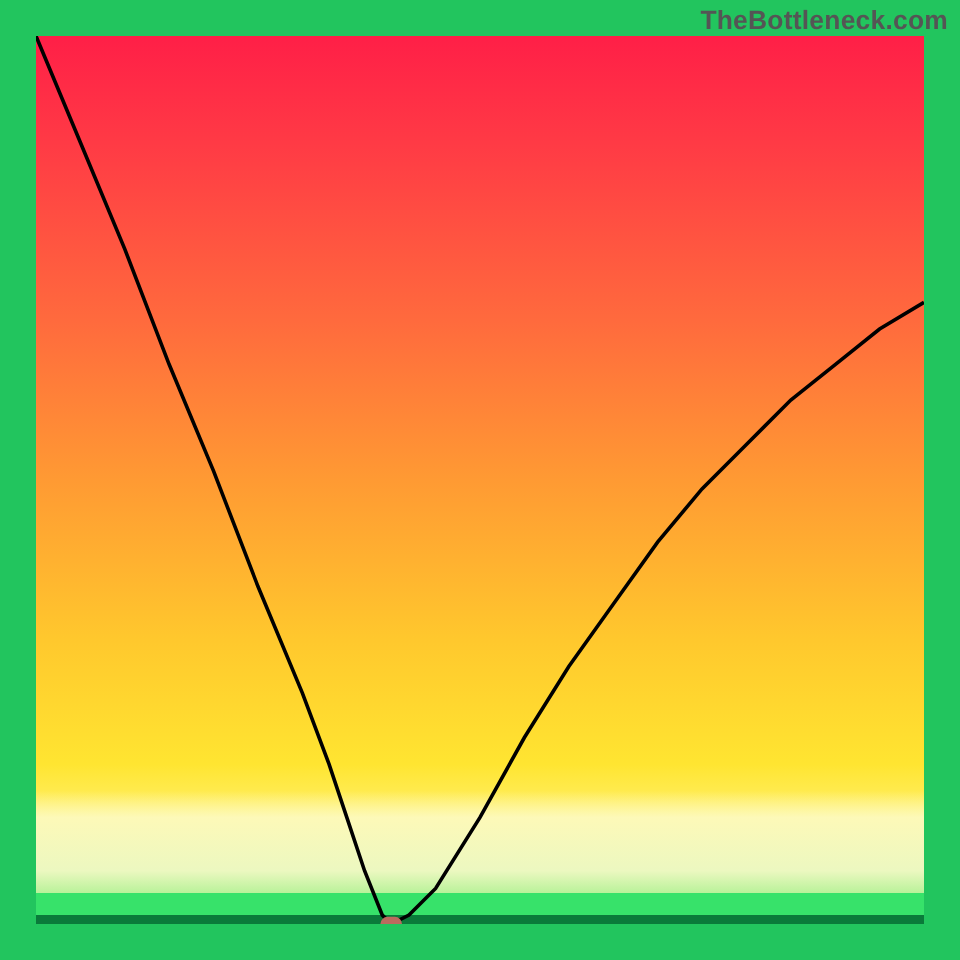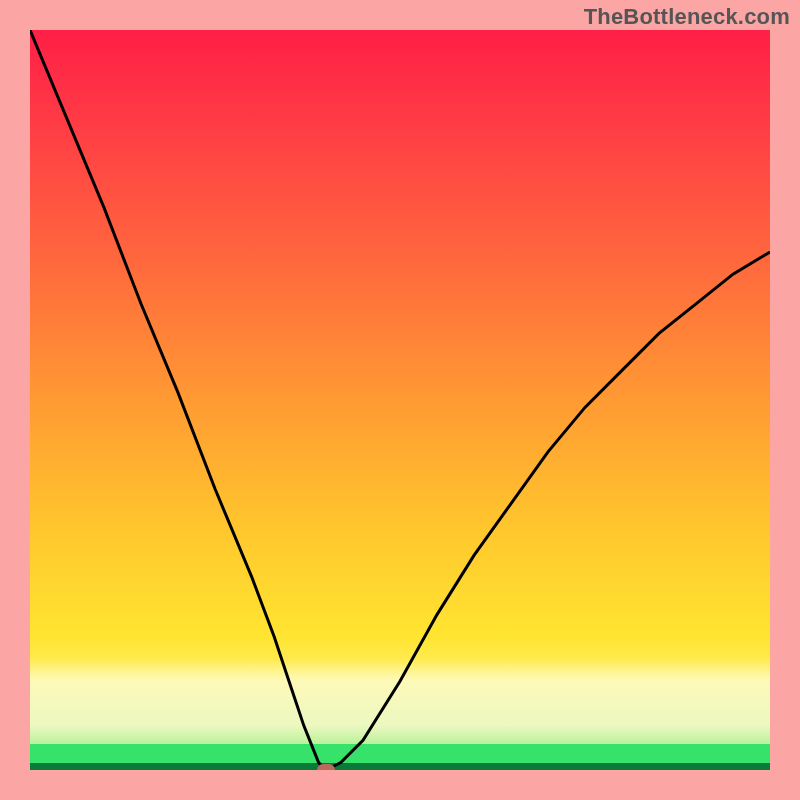--- a/index.html
+++ b/index.html
@@ -8,21 +8,21 @@
     width: 800px;
     height: 800px;
     background: #000;
     font-family: Arial, Helvetica, sans-serif;
     overflow: hidden;
   }
   .frame {
     position: relative;
     width: 800px;
     height: 800px;
-    background: #fca5a5;
+    background: #22c55e;
   }
   .watermark {
     position: absolute;
     top: 4px;
     right: 10px;
     color: #555;
     font-size: 22px;
     font-weight: 600;
     letter-spacing: 0.2px;
     z-index: 50;

